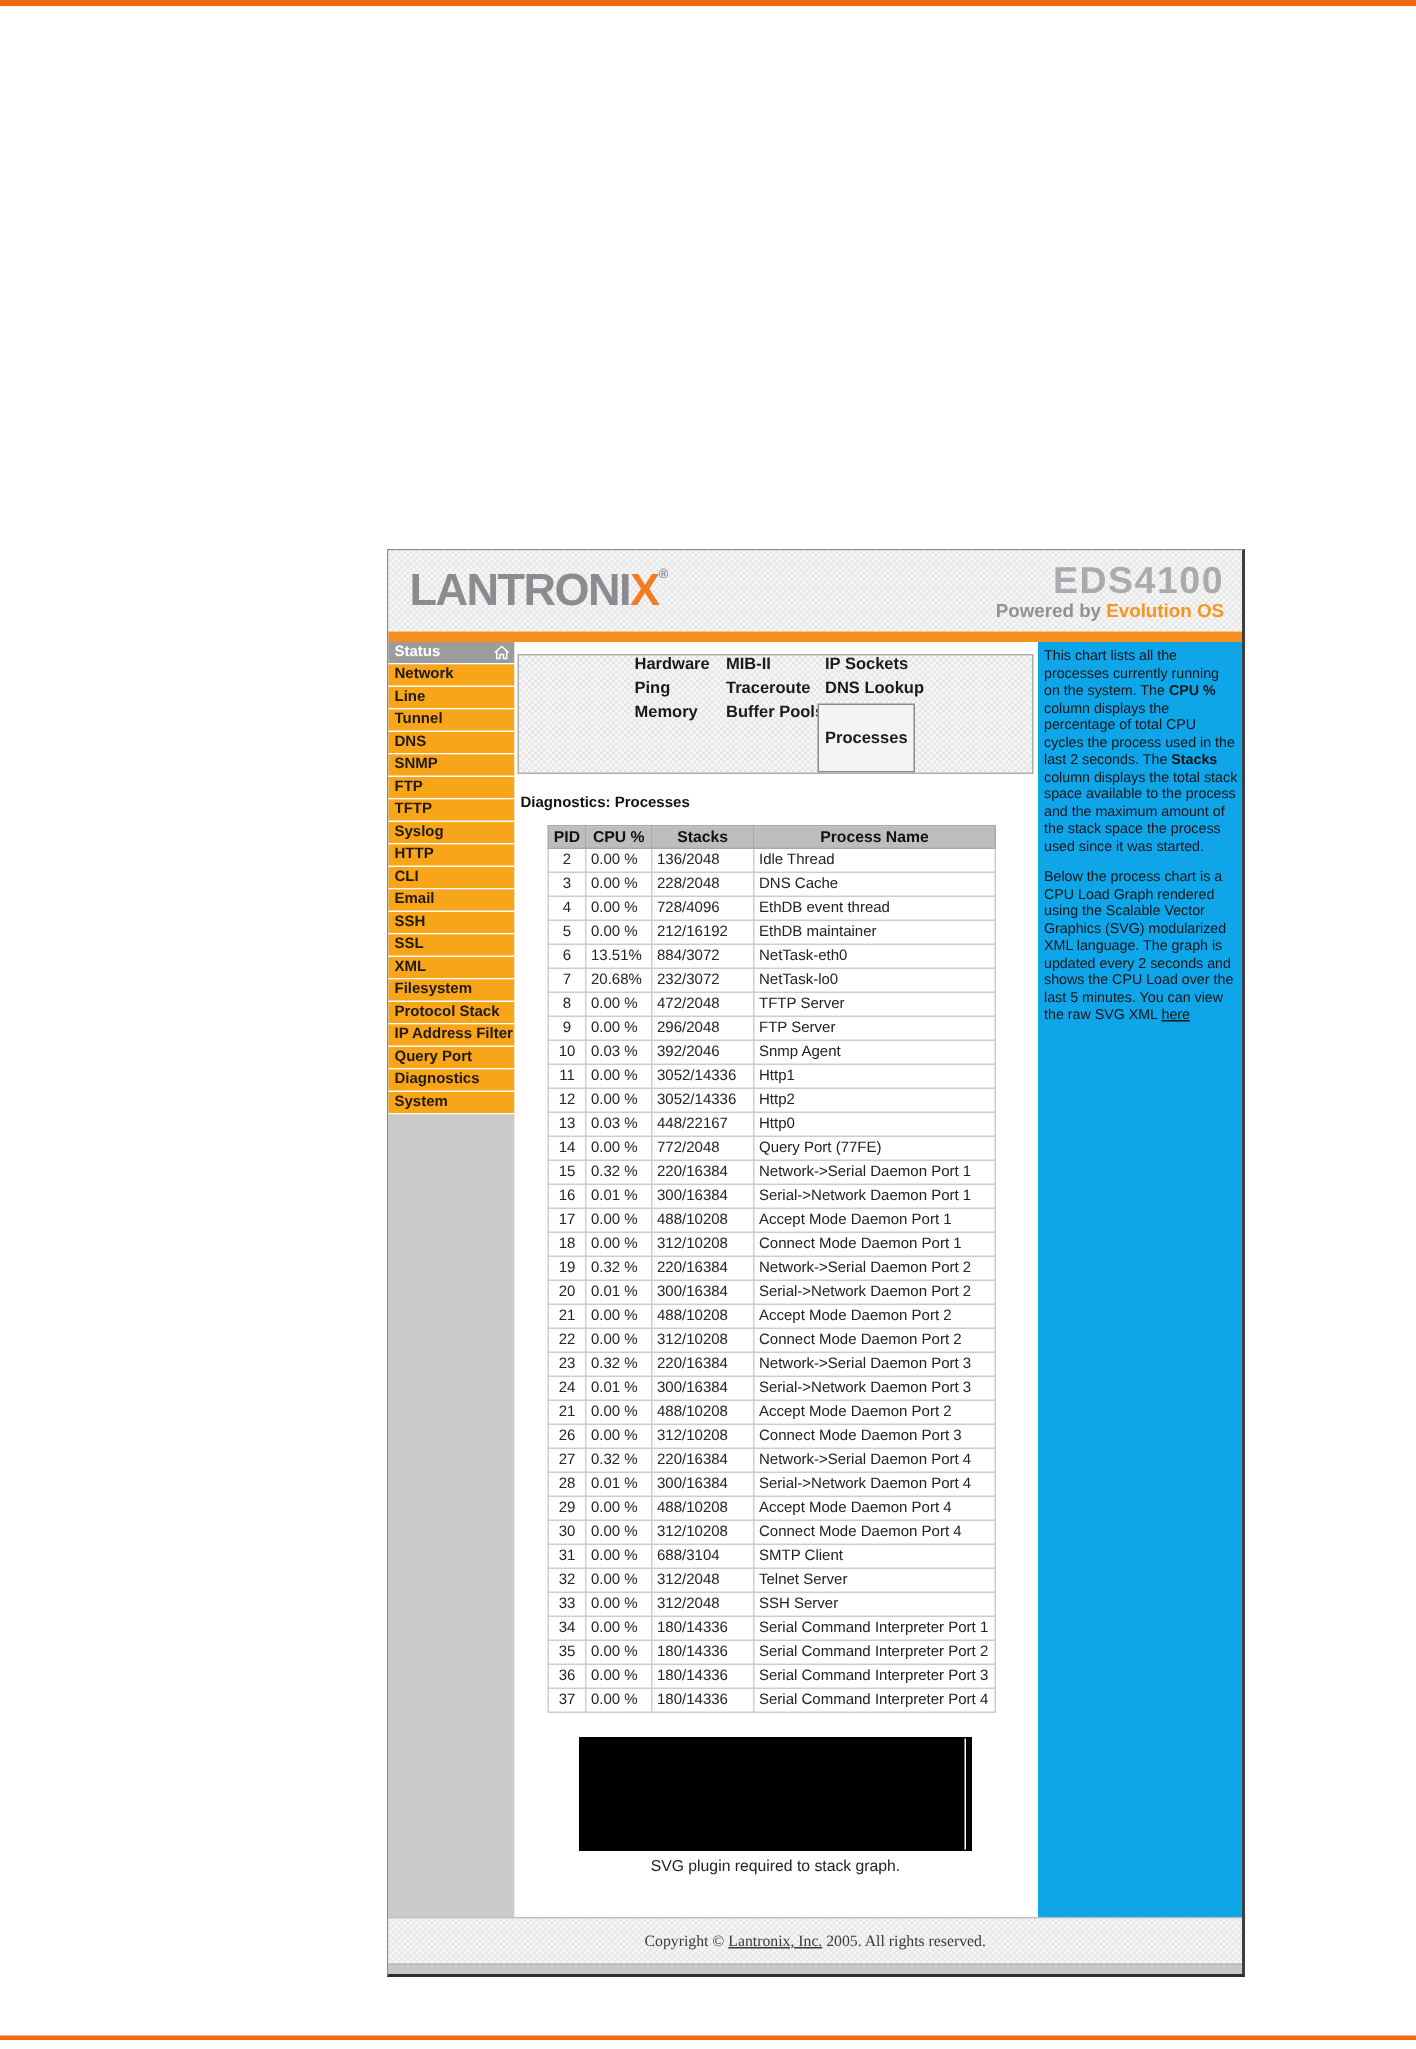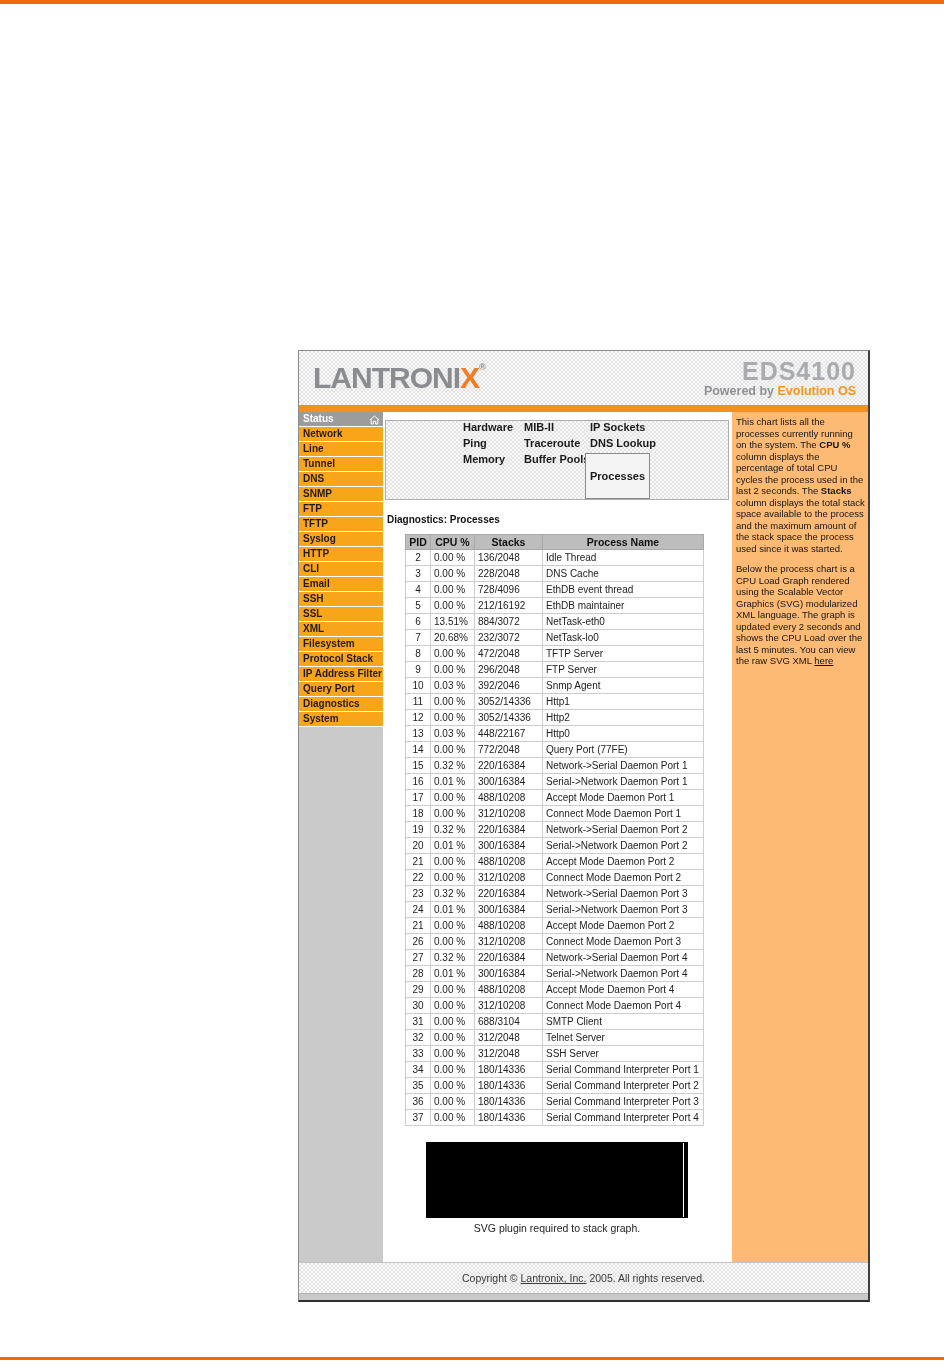--- a/index.html
+++ b/index.html
@@ -6,23 +6,23 @@
   html,body { width: 944px; height: 1366px; background: #ffffff;
     font-family: "Liberation Sans", sans-serif; }
   #page { position: relative; width: 944px; height: 1366px; background:#fff; overflow:hidden; }
 
   .rule { position:absolute; left:0; width:944px; height:4px; }
   #top-rule { top:0; }
   #bottom-rule { top:1357px; height:3px; }
 
   
   #shot {
-    position:absolute; left:258px; top:350px; width:572px; height:952px;
+    position:absolute; left:258px; top:366px; width:572px; height:952px;
     border:1px solid #8c8c8c; border-right:2px solid #3f3f3f; border-bottom:2px solid #2e2e2e;
-    display:flex; flex-direction:column; background:#fff;margin-left:40px;
+    display:flex; flex-direction:column; background:#fff;
   }
   .checker {
     background-image:
       linear-gradient(45deg, #e4e4e4 25%, transparent 25%, transparent 75%, #e4e4e4 75%),
       linear-gradient(45deg, #e4e4e4 25%, #f8f8f8 25%, #f8f8f8 75%, #e4e4e4 75%);
     background-size:4px 4px; background-position:0 0,2px 2px;
   }
 
   
   #hdr { height:54px; display:flex; align-items:center; justify-content:space-between; flex:none; }
@@ -65,28 +65,28 @@
                    padding:3px 3px 2px 3px; white-space:nowrap; overflow:hidden; }
   #proc-table col.c-pid { width:25px; } #proc-table col.c-cpu { width:44px; }
   #proc-table col.c-stk { width:68px; } #proc-table col.c-name { width:161px; }
   #proc-table td.pid { text-align:center; }
 
   #graph { margin:16px 0 0 43px; width:262px; height:76px; background:#000; position:relative; }
   #graph .cursor-line { position:absolute; top:1px; bottom:1px; right:4px; width:1px; background:#fff; }
   #graph-caption { width:262px; margin:4px 0 0 43px; text-align:center; font-size:10.5px; color:#222; }
 
   
-  #help { width:136px; flex:none; background:#fdba74; padding:4px 3px 4px 4px;
+  #help { width:136px; flex:none; background:#0ea5e9; padding:4px 3px 4px 4px;
           font-size:9.5px; line-height:11.5px; color:#151515; }
   #help p { margin-bottom:9px; }
   #help .lnk { text-decoration:underline; cursor:pointer; color:#151515; }
 
   
   #footer { height:31px; flex:none; display:flex; align-items:center; justify-content:center;
-            font-size:10.5px; color:#3a3a3a; border-top:1px solid #c2c2c2; }
+            font-size:10.5px; color:#3a3a3a; border-top:1px solid #c2c2c2;font-family:Liberation Serif, serif; }
   #footer .lnk { text-decoration:underline; cursor:pointer; color:#3a3a3a; }
   #bottom-strip { height:7px; flex:none; background:#c9c9c9; border-top:1px solid #b5b5b5; }
 </style>
 </head>
 <body>
 
 <div id="page">
   <div id="top-rule" class="rule" style="background: rgb(242, 105, 13);"></div>
 
   <div id="shot">

